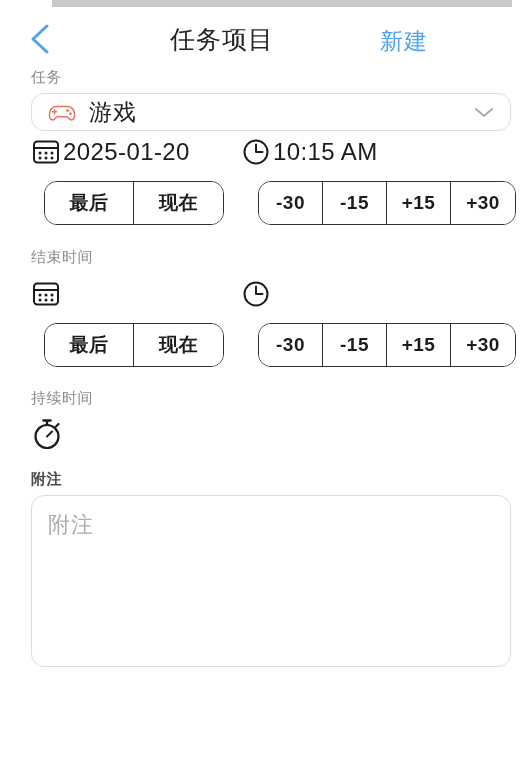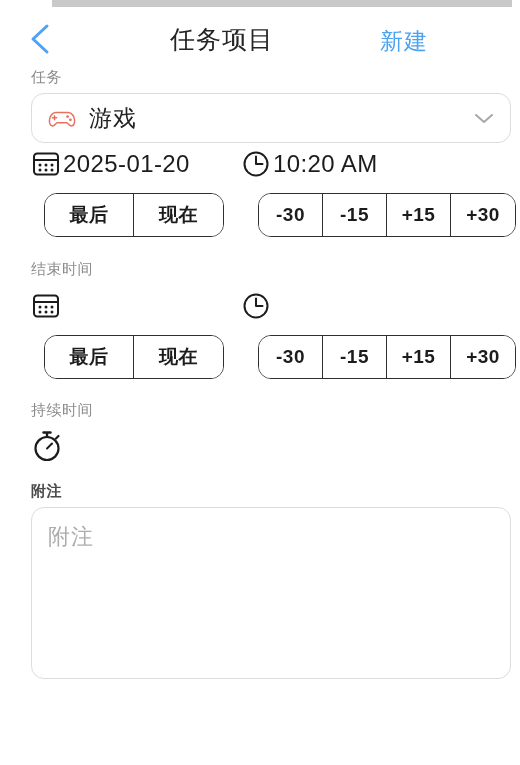--- a/index.html
+++ b/index.html
@@ -62,21 +62,21 @@
     color: #8c8c8c;
     letter-spacing: .5px;
   }
   .field-label.dark { color: #4a4a4a; font-weight: bold; }
 
   .row-label { margin: 0 0 6px 20px; }
 
   
   .select-box {
     margin: 0 20px;
-    height: 50px;
+    height: 38px;
     border: 1.3px solid #dcdcdc;
     border-radius: 13px;
     background: #fff;
     display: flex; align-items: center;
     padding: 0 14px 0 16px;
   }
   .select-left { display: flex; align-items: center; gap: 13px; flex: 1; }
   .select-text { font-size: 23px; color: #222; letter-spacing: 1px; }
   .chev-down { margin-left: auto; }
 
@@ -196,21 +196,21 @@
         </span>
         <span class="dt-value">2025-01-20</span>
       </div>
       <div class="dt-cell start-time">
         <span>
           <svg width="30" height="30" viewBox="0 0 30 30">
             <circle cx="15" cy="15" r="11.5" fill="none" stroke="#1c1c1c" stroke-width="2"></circle>
             <polyline points="15,7.5 15,15 21.5,15" fill="none" stroke="#1c1c1c" stroke-width="2" stroke-linecap="round" stroke-linejoin="round"></polyline>
           </svg>
         </span>
-        <span class="dt-value">10:20 AM</span>
+        <span class="dt-value">10:15 AM</span>
       </div>
     </div>
 
     <div class="seg-row" style="margin-top:8px">
       <div class="seg seg-pair">
         <div class="seg-btn">最后</div>
         <div class="seg-btn">现在</div>
       </div>
       <div class="seg-spacer"></div>
       <div class="seg seg-adjust">

